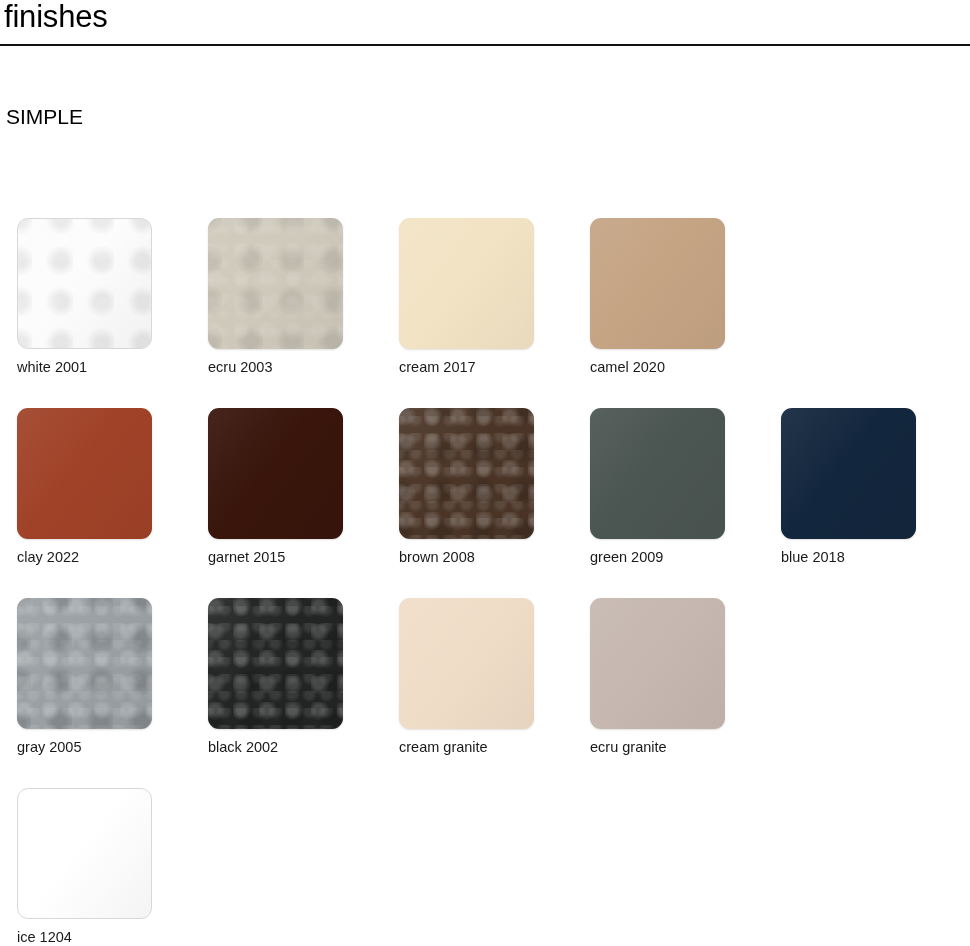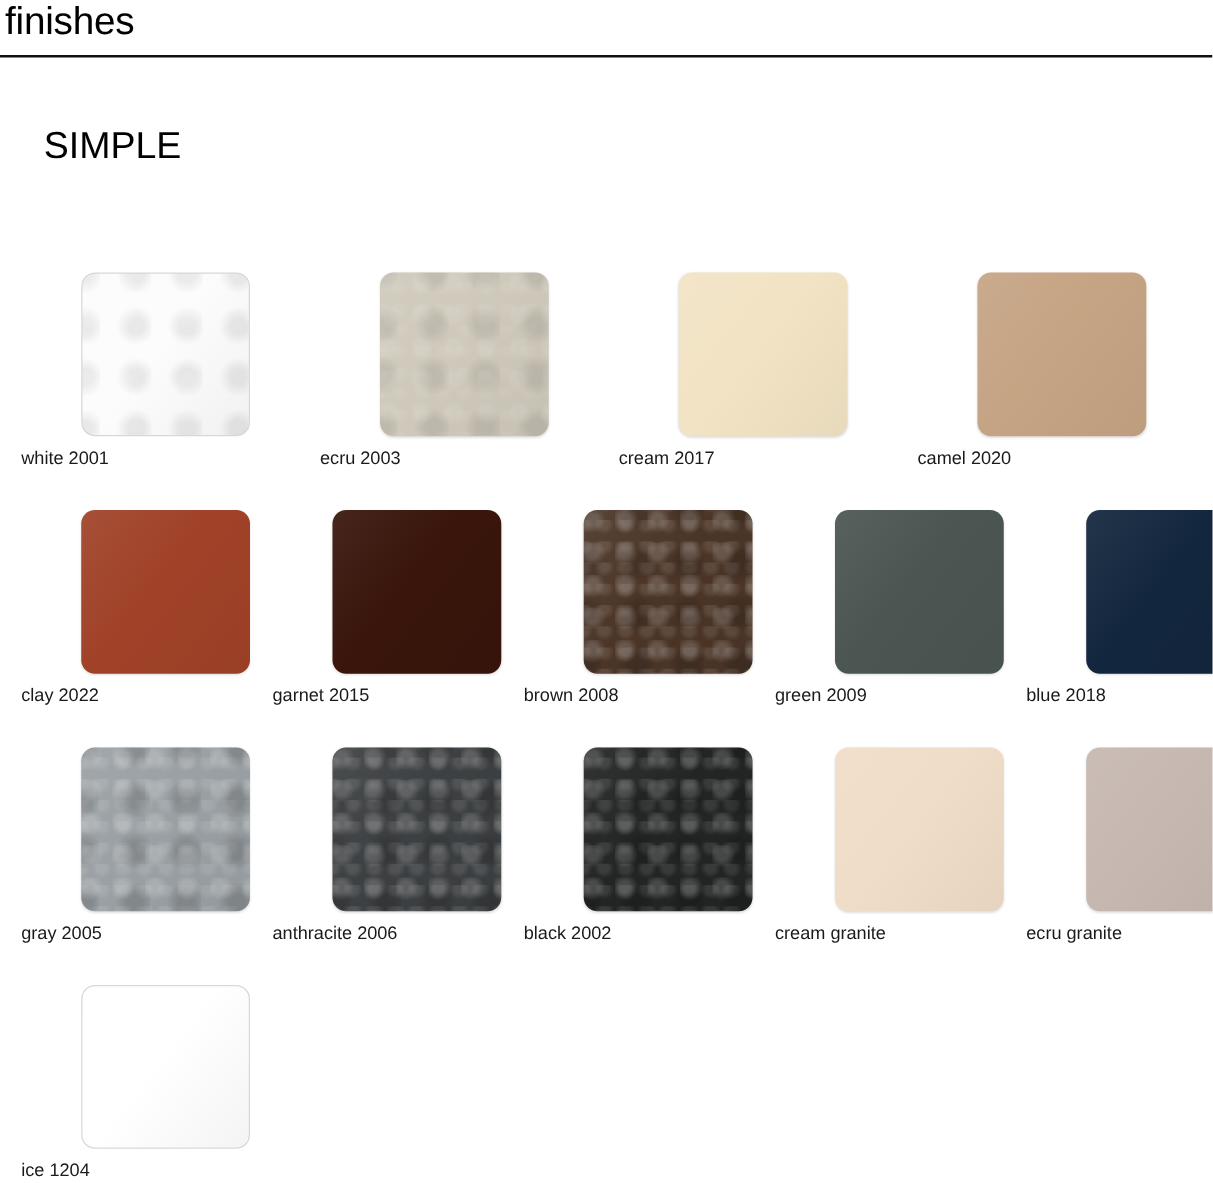--- a/index.html
+++ b/index.html
@@ -44,45 +44,43 @@
     background: #111111;
   }
 
   
   #product-block {
     position: absolute;
     left: 6px;
     top: 98px;
   }
   .product-line {
-    font-size: 30px;
+    font-size: 21px;
     font-weight: 400;
     line-height: 38px;
     color: #000000;
     white-space: nowrap;
-    margin-left: 29px;
   }
 
   
   #swatch-grid {
     position: absolute;
     left: 0;
     top: 218px;
     width: 970px;
   }
   .swatch-row {
     display: flex;
     flex-direction: row;
     height: 190px;
   }
   .swatch-cell {
     width: 190px;
     margin-right: 1px;
     position: relative;
-    padding-left: 48px;
   }
   .swatch-chip-wrap {
     width: 135px;
     height: 131px;
     margin-left: 17px;
     position: relative;
   }
   .swatch-chip {
     width: 135px;
     height: 131px;
@@ -235,29 +233,20 @@
         <div class="swatch-chip-wrap">
           <div class="swatch-chip textured" style="background: rgb(154, 160, 164);">
             <div class="tex"></div>
             <div class="sheen"></div>
           </div>
         </div>
         <div class="swatch-label">gray 2005</div>
       </div>
       <div class="swatch-cell">
         <div class="swatch-chip-wrap">
-          <div class="swatch-chip textured" style="background: rgb(61, 64, 66);">
-            <div class="tex"></div>
-            <div class="sheen"></div>
-          </div>
-        </div>
-        <div class="swatch-label">anthracite 2006</div>
-      </div>
-      <div class="swatch-cell">
-        <div class="swatch-chip-wrap">
           <div class="swatch-chip textured" style="background: rgb(35, 36, 36);">
             <div class="tex"></div>
             <div class="sheen"></div>
           </div>
         </div>
         <div class="swatch-label">black 2002</div>
       </div>
       <div class="swatch-cell">
         <div class="swatch-chip-wrap">
           <div class="swatch-chip" style="background: rgb(240, 221, 200);">

